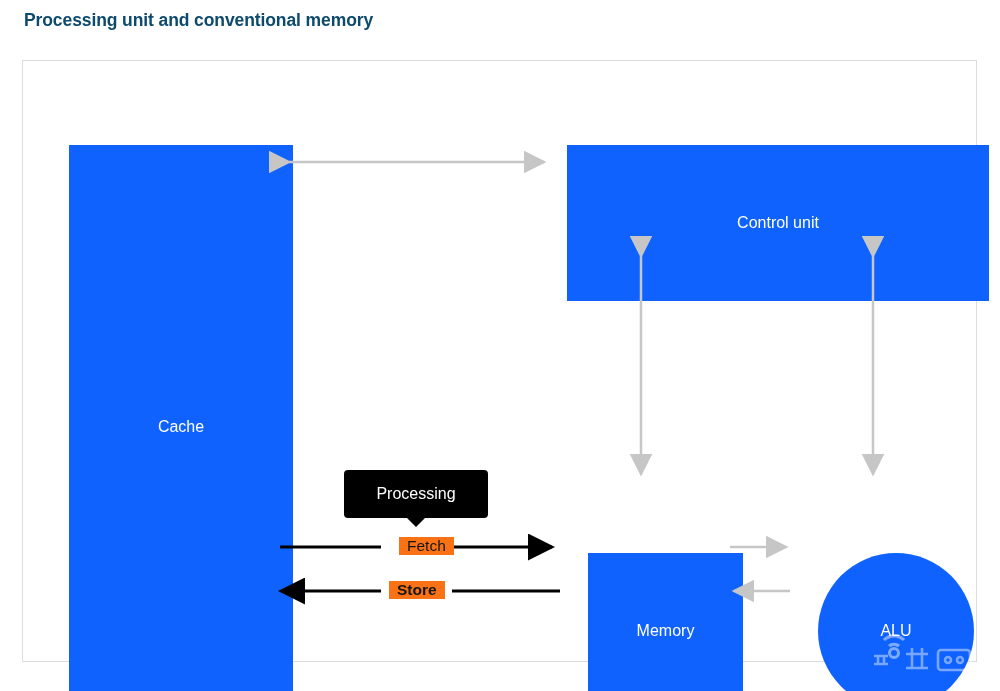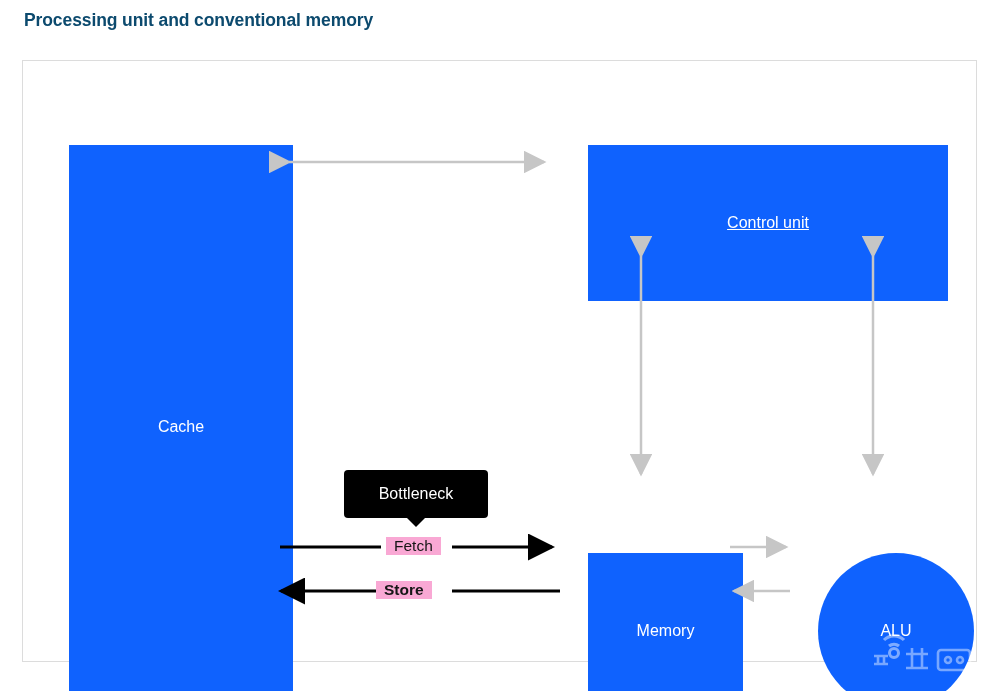--- a/index.html
+++ b/index.html
@@ -43,21 +43,21 @@
     align-items: center;
     justify-content: center;
     color: #ffffff;
     font-size: 16px;
     box-sizing: border-box;
   }
   .node-rect { background: #0f62fe; }
   .node-circle { background: #0f62fe; border-radius: 50%; }
 
   #node-memory   { left: 46px;  top: 84px;  width: 224px; height: 564px; }
-  #node-control  { left: 565px; top: 84px;  width: 360px; height: 156px; text-decoration: underline; }
+  #node-control  { left: 544px; top: 84px;  width: 422px; height: 156px; }
   #node-cache    { left: 565px; top: 492px; width: 155px; height: 156px; }
   #node-alu      { left: 795px; top: 492px; width: 156px; height: 156px; }
 
   .svg-layer {
     position: absolute;
     left: 0; top: 0;
     width: 1000px;
     height: 691px;
     pointer-events: none;
   }
@@ -86,23 +86,24 @@
     width: 0; height: 0;
     border-left: 10px solid transparent;
     border-right: 10px solid transparent;
     border-top: 10px solid #000000;
   }
 
   .edge-label {
     position: absolute;
     color: #161616;
     font-size: 15.5px;
-    background: #f9a8d4;
+    background: #f97316;
     padding: 0 8px;
     white-space: nowrap;
+    margin-left: 13px;
   }
   #label-fetch { left: 386px; top: 537px; }
   #label-store { left: 376px; top: 581px; font-weight: bold; }
 
   #watermark {
     position: absolute;
     left: 866px;
     top: 626px;
     width: 112px;
     height: 52px;
@@ -176,21 +177,21 @@
 
   <g>
     <line x1="790" y1="591" x2="734" y2="591" stroke="#c6c6c6" stroke-width="2.5" marker-end="url(#gray-arrow-left)"></line>
   </g>
 </svg>
 
 <div class="edge-label" id="label-fetch">Fetch</div>
 <div class="edge-label" id="label-store">Store</div>
 
 <div id="tooltip-bottleneck">
-  <span>Bottleneck</span>
+  <span>Processing</span>
 </div>
 
 <svg id="watermark" viewBox="0 0 112 52">
   <g fill="none" stroke="#ffffff" stroke-width="3.2" opacity="0.85">
     <path d="M18 14 a14 14 0 0 1 20 0"></path>
     <path d="M23 20 a8 8 0 0 1 10 0"></path>
   </g>
   <circle cx="28" cy="27" r="4.5" fill="none" stroke="#ffffff" stroke-width="3" opacity="0.85"></circle>
   <g fill="none" stroke="#ffffff" stroke-width="2.6" opacity="0.8">
     <path d="M8 30 h14 M8 38 h14 M12 30 v8 M18 30 v8"></path>

